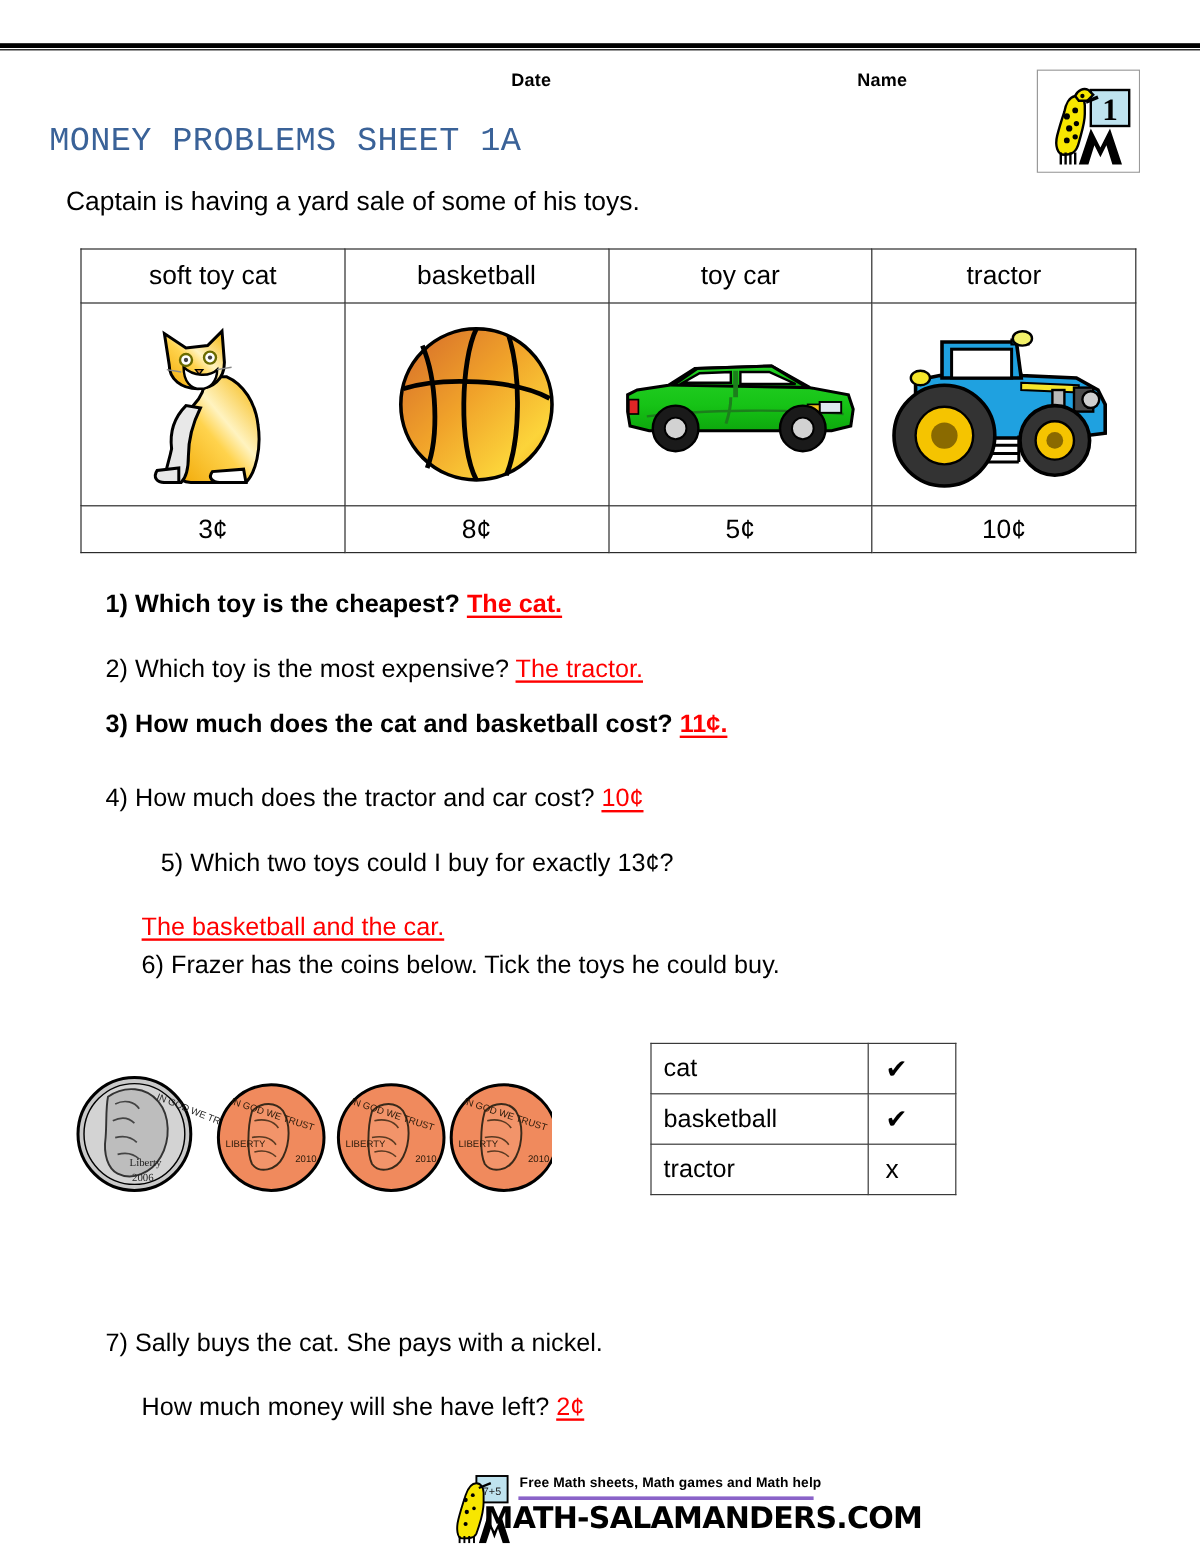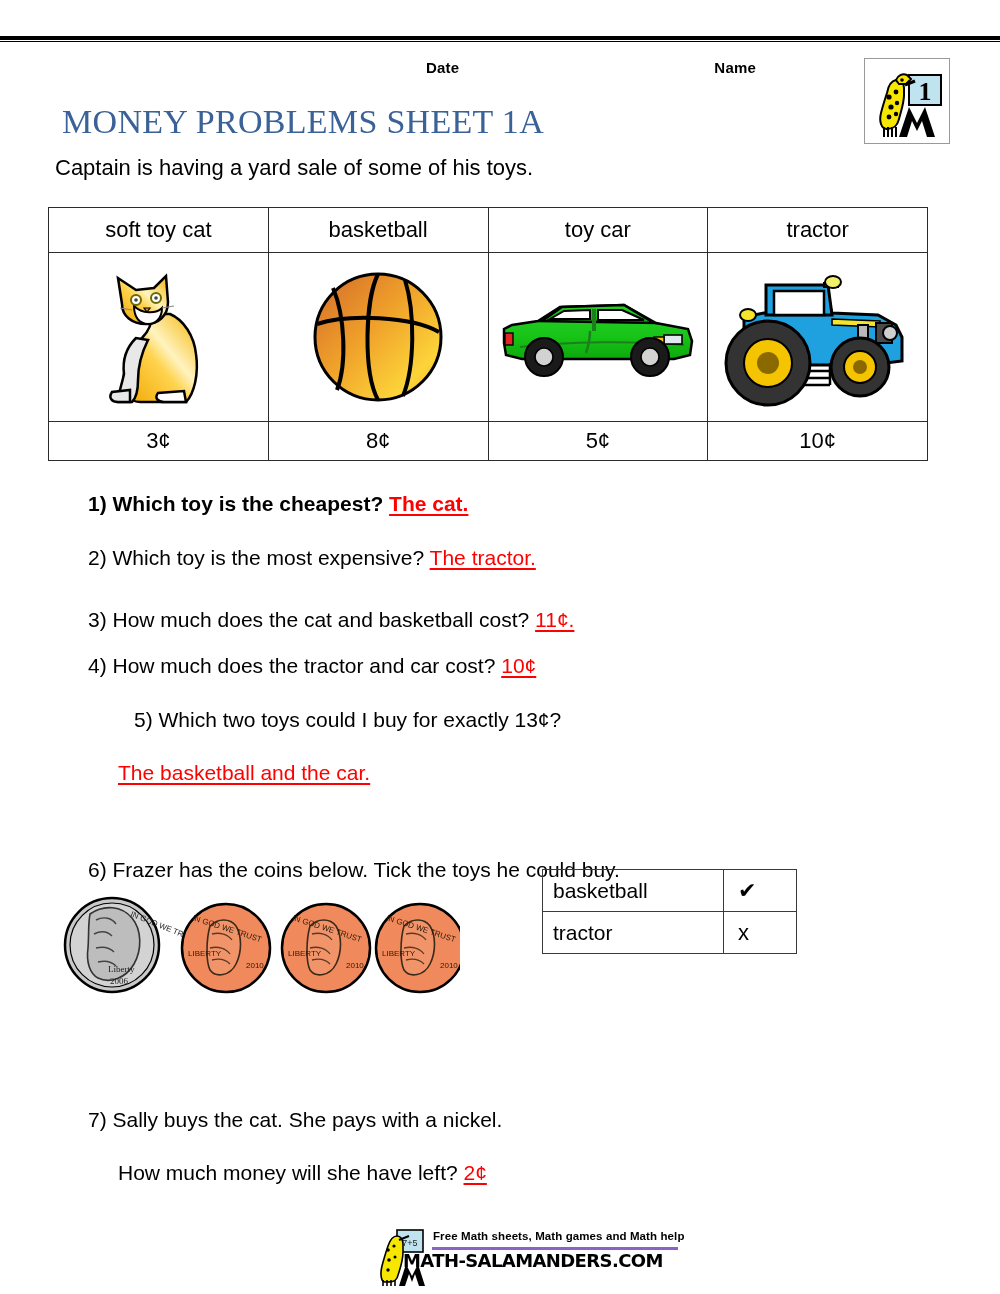--- a/index.html
+++ b/index.html
@@ -43,40 +43,40 @@
     left: 864px; top: 58px;
     width: 86px; height: 86px;
     border: 1px solid #9a9a9a;
     background: #ffffff;
     box-sizing: border-box;
   }
 
   
   .title {
     position: absolute;
-    left: 62px; top: 103px;
-    font-family: Liberation Serif, serif;
-    font-size: 34px;
+    left: 41px; top: 103px;
+    font-family: Liberation Mono, monospace;
+    font-size: 28px;
     color: #3a6298;
     letter-spacing: .3px;
     white-space: nowrap;
   }
 
   
   .intro {
     position: absolute;
     left: 55px; top: 155px;
     font-size: 22px;
     white-space: nowrap;
   }
 
   
   .price-table {
     position: absolute;
-    left: 48px; top: 207px;
+    left: 67px; top: 207px;
     width: 880px;
     border-collapse: collapse;
     table-layout: fixed;
   }
   .price-table td {
     border: 1px solid #2b2b2b;
     text-align: center;
     vertical-align: middle;
     font-size: 22px;
     padding: 0;
@@ -94,25 +94,25 @@
 
   
   .q {
     position: absolute;
     left: 88px;
     font-size: 21px;
     white-space: nowrap;
   }
   .q1 { top: 492px; font-weight: bold; }
   .q2 { top: 546px; }
-  .q3 { top: 608px; }
+  .q3 { top: 592px; font-weight: bold; }
   .q4 { top: 654px; }
   .q5 { top: 708px; margin-left: 46px; }
   .q5a { top: 761px; left: 118px; }
-  .q6 { top: 858px; }
+  .q6 { top: 793px; margin-left: 30px; }
   .q7 { top: 1108px; }
   .q7b { top: 1161px; left: 118px; }
 
   .ans {
     color: #ff0000;
     text-decoration: underline;
     text-underline-offset: 3px;
   }
 
   
@@ -161,21 +161,21 @@
   .footer-rule {
     position: absolute;
     left: 57px; top: 21px;
     width: 246px; height: 3px;
     background: #8a63c8;
   }
   .footer-domain {
     position: absolute;
     left: 28px; top: 24px;
     font-family: "DejaVu Sans", sans-serif;
-    font-size: 18px;
+    font-size: 25px;
     font-weight: bold;
     letter-spacing: -0.6px;
     white-space: nowrap;
     -webkit-text-stroke: 0px #000;
   }
 </style>
 </head>
 <body>
 
 <div class="top-rule">
@@ -447,20 +447,24 @@
                M346 70 C354 68 360 70 364 74" stroke="#5a3a22" stroke-width="1.3" fill="none"></path>
       <text x="326" y="30" font-family="'Liberation Sans',sans-serif" font-size="8" fill="#2a1a0a" transform="rotate(18 326 30)">IN GOD WE TRUST</text>
       <text x="322" y="66" font-family="'Liberation Sans',sans-serif" font-size="8" fill="#2a1a0a">LIBERTY</text>
       <text x="380" y="78" font-family="'Liberation Sans',sans-serif" font-size="8" fill="#2a1a0a">2010</text>
     </g>
   </svg>
 </div>
 
 <table class="tick-table">
   <tbody>
+      <tr>
+    <td>cat</td>
+    <td class="mark">✔</td>
+  </tr>
   <tr>
     <td>basketball</td>
     <td class="mark">✔</td>
   </tr>
   <tr>
     <td>tractor</td>
     <td class="mark">x</td>
   </tr>
 </tbody>
   </table>

